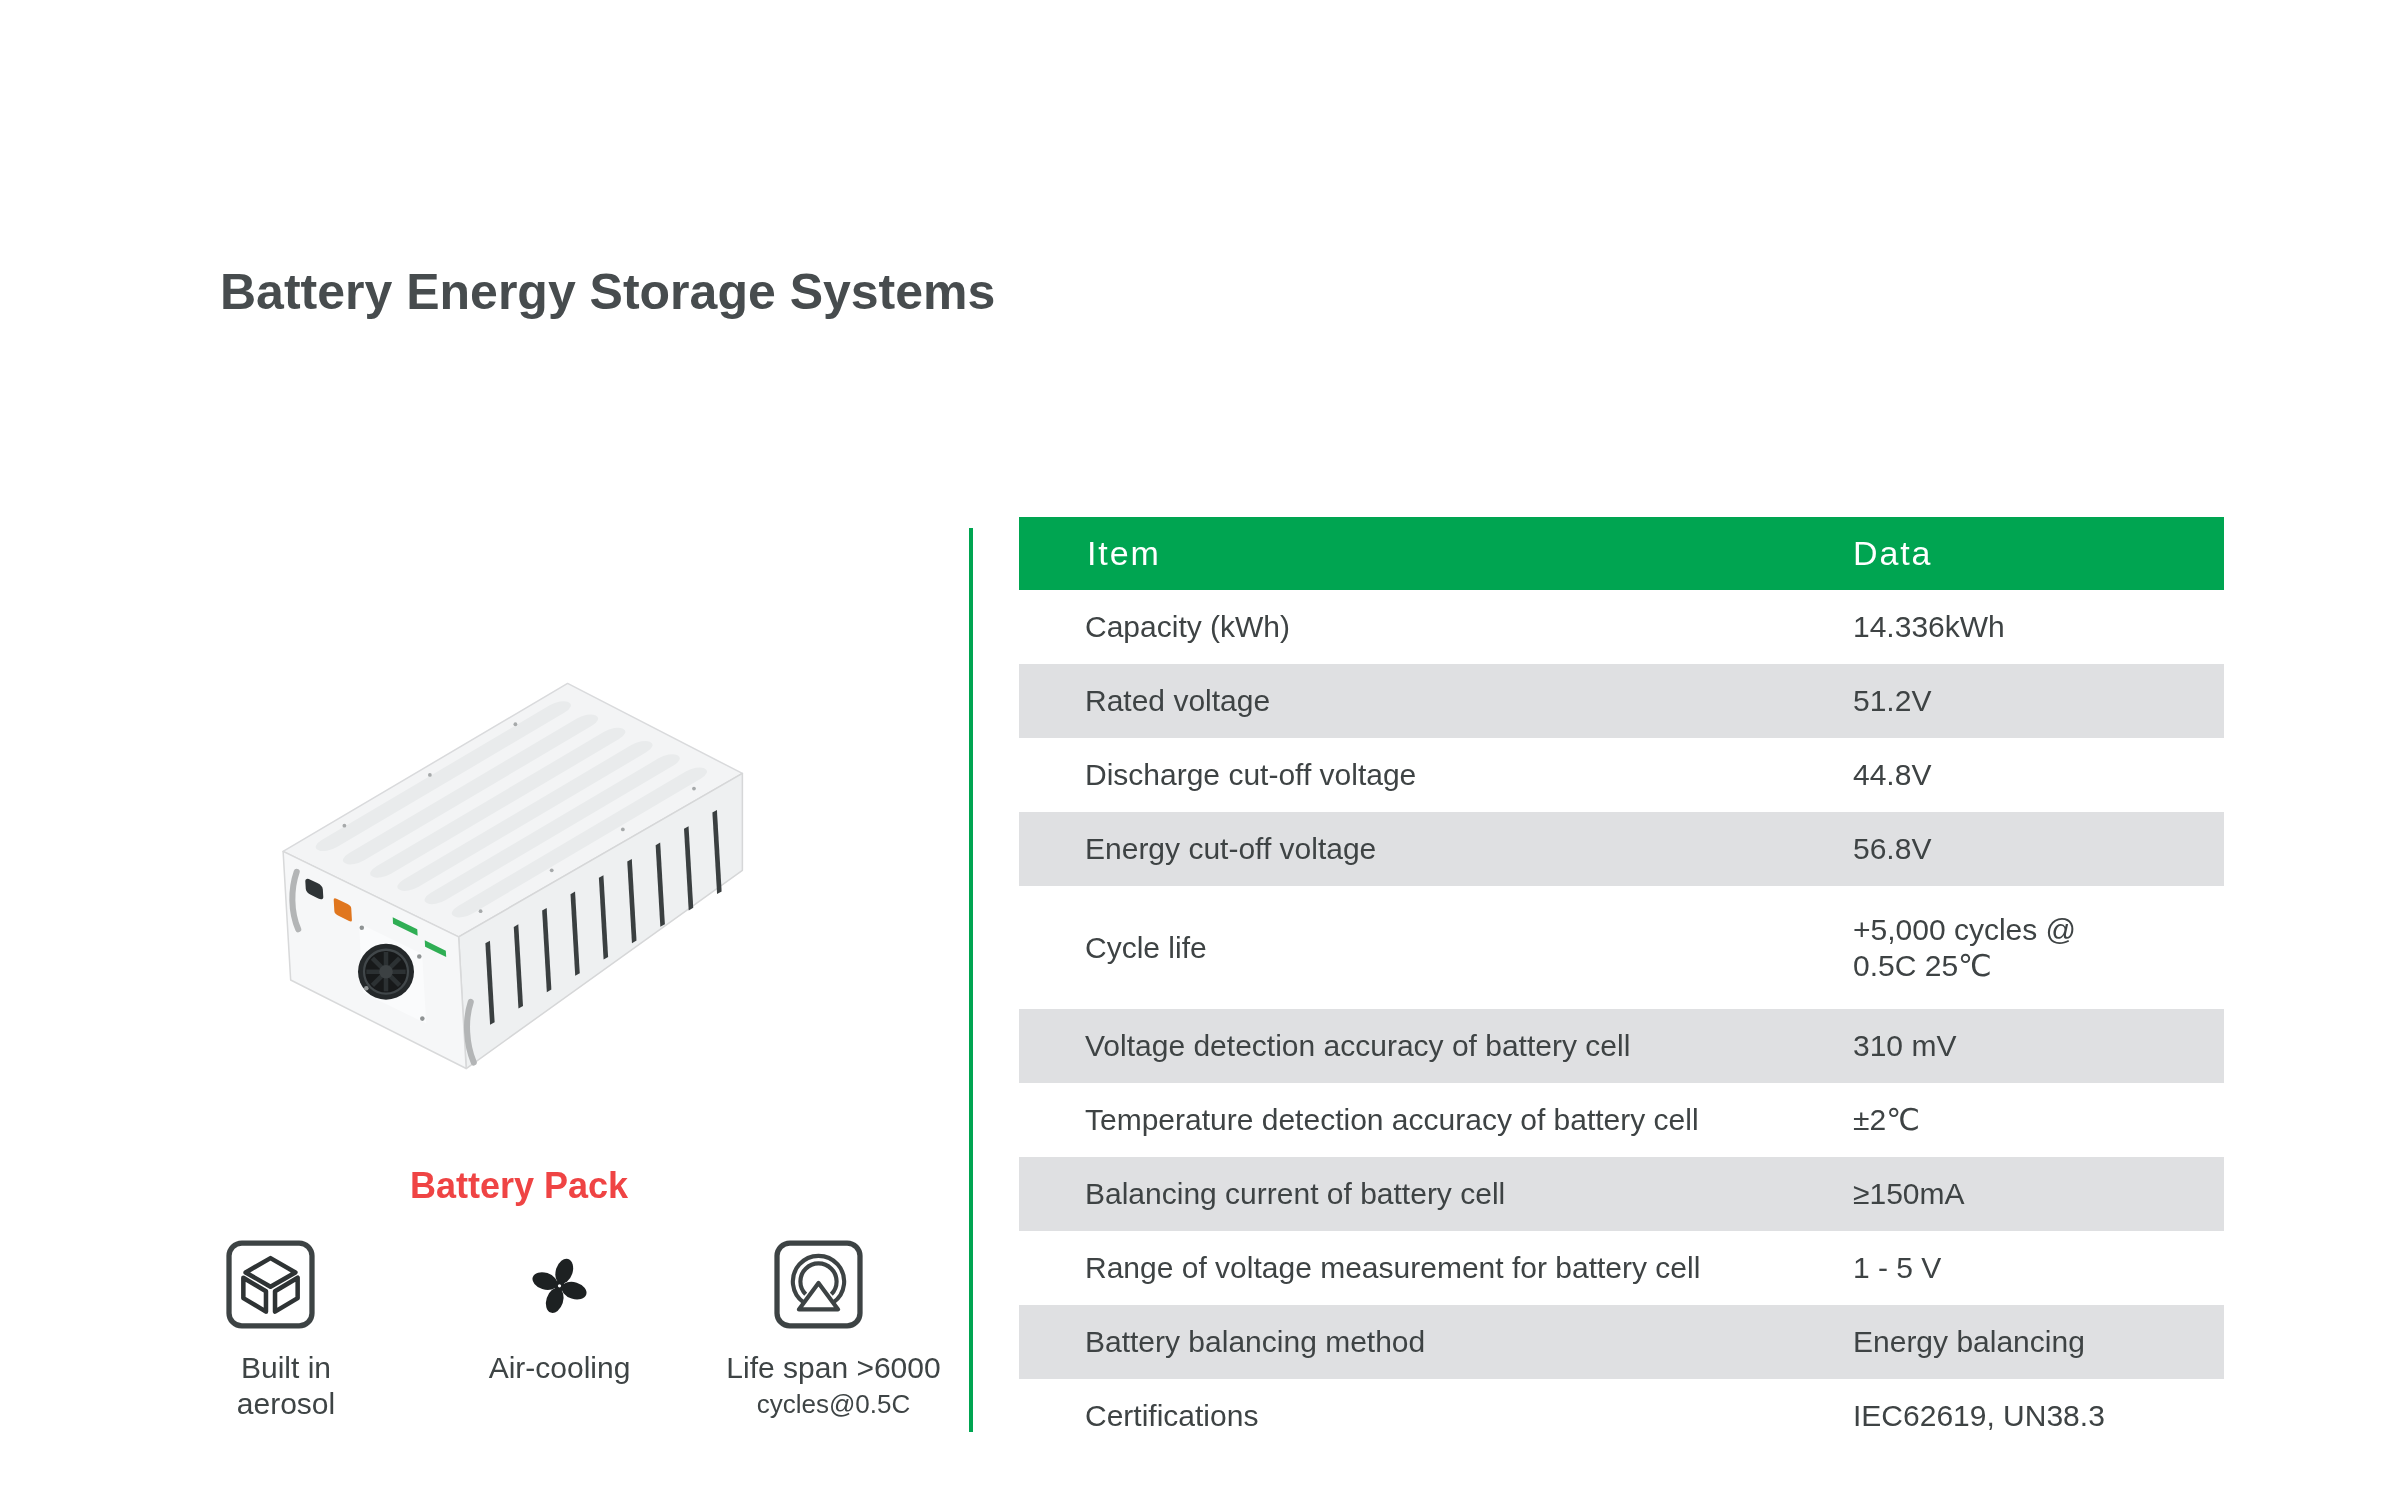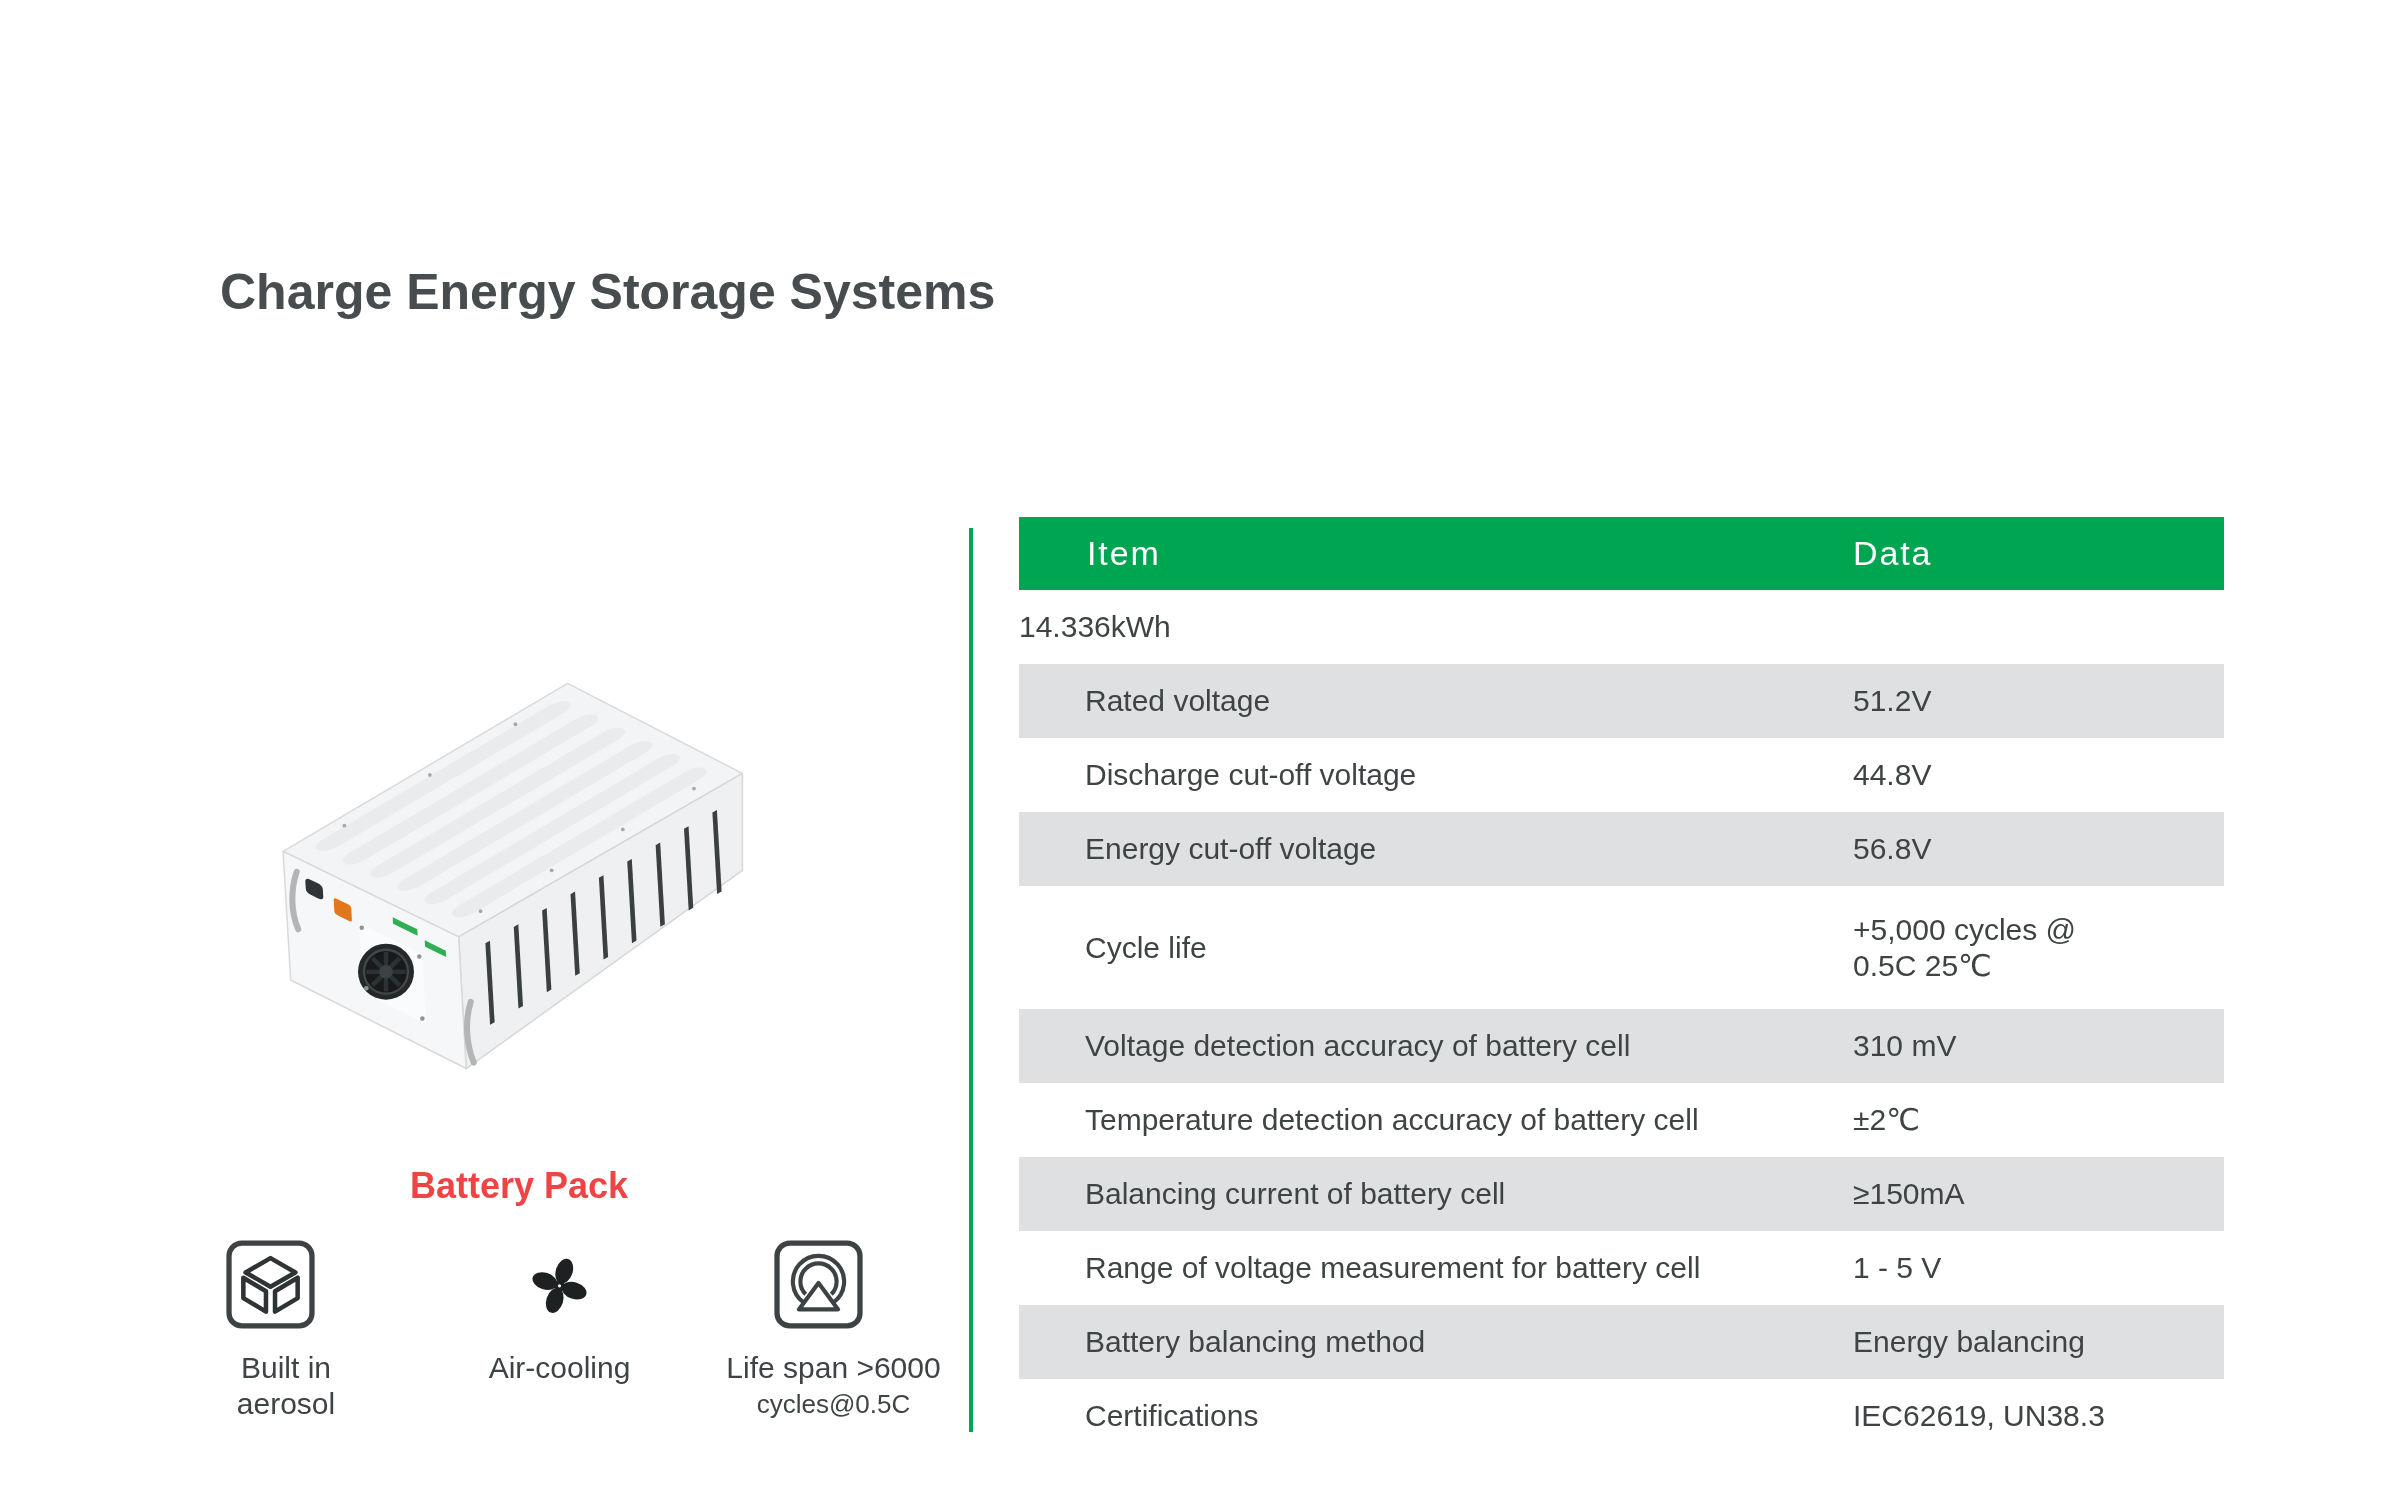--- a/index.html
+++ b/index.html
@@ -53,21 +53,21 @@
   .t-row.tall{min-height:123px;}
   .t-row .c-item{padding-left:66px;padding-right:23px;}
   .t-row .c-data{white-space:pre-line;line-height:36px;padding-right:15px;}
   .icon-svg{display:block;}
 </style>
 </head>
 <body>
 
 <div id="canvas">
 
-  <h1 class="page-title">Charge Energy Storage Systems</h1>
+  <h1 class="page-title">Battery Energy Storage Systems</h1>
 
   <svg class="battery-art" viewBox="0 0 720 600" aria-hidden="true">
 
     <polygon points="450,23 681,142 306,358 74,245" fill="#f3f4f5" stroke="#d9dadc" stroke-width="2" stroke-linejoin="round"></polygon>
 
     <g transform="matrix(376,-222,232,113,74,245)">
       <rect x="0.06" y="0.06" width="0.88" height="0.085" rx="0.04" fill="#e9ebec"></rect>
       <rect x="0.06" y="0.215" width="0.88" height="0.085" rx="0.04" fill="#e9ebec"></rect>
       <rect x="0.06" y="0.37" width="0.88" height="0.085" rx="0.04" fill="#e9ebec"></rect>
       <rect x="0.06" y="0.525" width="0.88" height="0.085" rx="0.04" fill="#e9ebec"></rect>
@@ -184,20 +184,21 @@
 
   <div class="v-divider"></div>
 
   <section class="spec-table">
     <div class="t-header">
       <span class="c-item">Item</span>
       <span class="c-data">Data</span>
     </div>
 
     <div class="t-row">
+      <span class="c-item">Capacity (kWh)</span>
       <span class="c-data">14.336kWh</span>
     </div>
     <div class="t-row shaded">
       <span class="c-item">Rated voltage</span>
       <span class="c-data">51.2V</span>
     </div>
     <div class="t-row">
       <span class="c-item">Discharge cut-off voltage</span>
       <span class="c-data">44.8V</span>
     </div>

